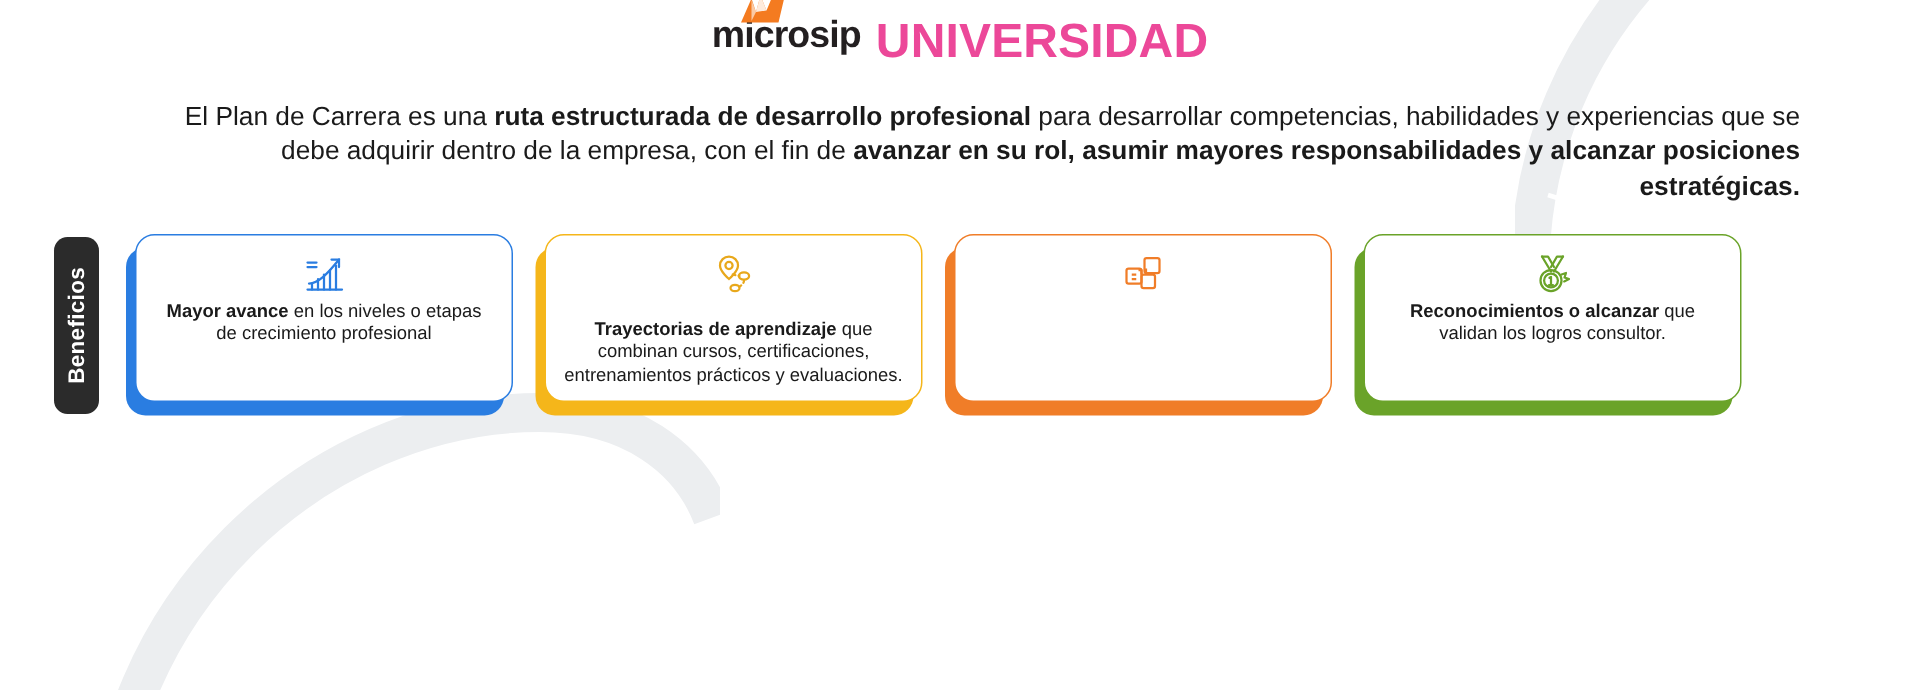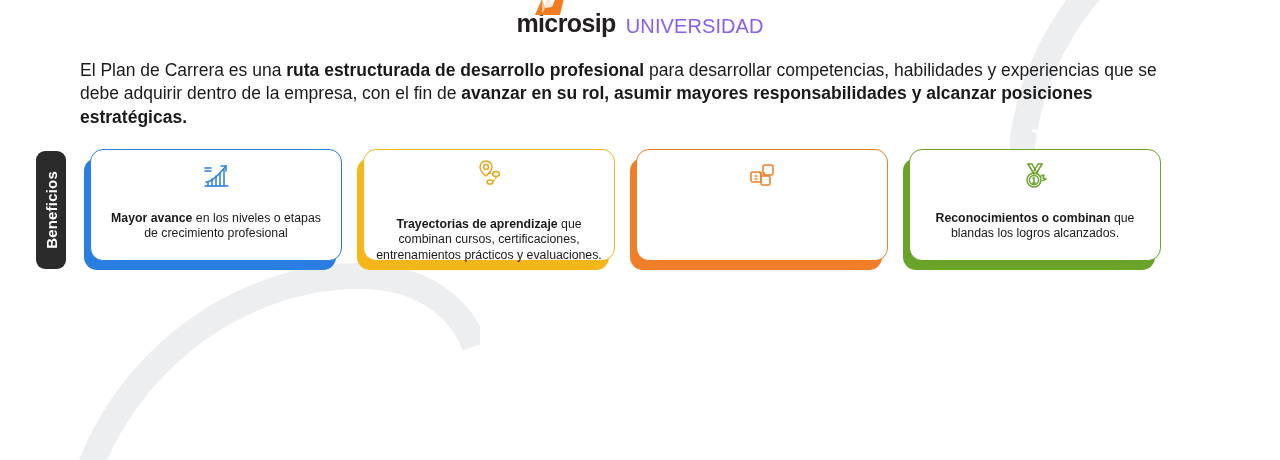--- a/index.html
+++ b/index.html
@@ -39,47 +39,47 @@
 
   
   .logo-row {
     display: flex;
     justify-content: center;
     align-items: center;
     padding-top: 11px;
   }
   .logo {
     display: flex;
-    align-items: flex-end;
+    align-items: flex-start;
     gap: 10px;
     position: relative;
   }
   .logo-mark {
     position: absolute;
     top: -16px;
     left: 17px;
   }
   .logo-microsip {
     font-size: 25px;
     font-weight: bold;
     letter-spacing: -0.6px;
     color: #231f20;
     line-height: 1;
   }
   .logo-universidad {
-    font-size: 20px;
-    font-weight: 400;
+    font-size: 32px;
+    font-weight: 700;
     letter-spacing: 0.1px;
-    color: #8b5cf6;
+    color: #ec4899;
     line-height: 1;
   }
 
   
   .para {
-    text-align: left;
+    text-align: right;
     font-size: 17.5px;
     line-height: 1.33;
     color: #1a1a1a;
     font-weight: 400;
   }
   .para b { font-weight: bold; }
   .para-top {
     margin: 23px auto 0;
     width: 1120px;
   }
@@ -154,21 +154,21 @@
     height: 34px;
     display: flex;
     align-items: center;
     justify-content: center;
   }
   .card-text {
     text-align: center;
     font-size: 12.3px;
     line-height: 1.27;
     color: #1a1a1a;
-    margin-top: 18px;
+    margin-top: 0;
   }
   .card-text b { font-weight: bold; }
 </style>
 </head>
 <body>
 
 <div class="watermarks">
   <div class="wm wm-tr">
     <svg width="330" height="330" viewBox="0 0 330 330" aria-hidden="true">
       <g fill="none" stroke="#eceef0" stroke-width="26">
@@ -306,21 +306,21 @@
                 <path d="M7 2 L11 2 L15 9"></path>
                 <path d="M21 2 L17 2 L13 9"></path>
                 <circle cx="13" cy="18" r="7"></circle>
                 <circle cx="13" cy="18" r="4.6"></circle>
                 <path d="M12 16.2 L13 15.6 L13 21"></path>
                 <path d="M11.7 21 L14.3 21"></path>
                 <path d="M20 14 L23 13 L22 16 L25 17 L21.8 18.6"></path>
               </g>
             </svg>
           </div>
-          <div class="card-text"><b>Reconocimientos o combinan</b><span> que blandas los logros alcanzados.</span></div>
+          <div class="card-text"><b>Reconocimientos o alcanzar</b><span> que validan los logros consultor.</span></div>
         </div>
       </div>
 
     </div>
   </div>
 
 
 </div>
 
 </body></html>

